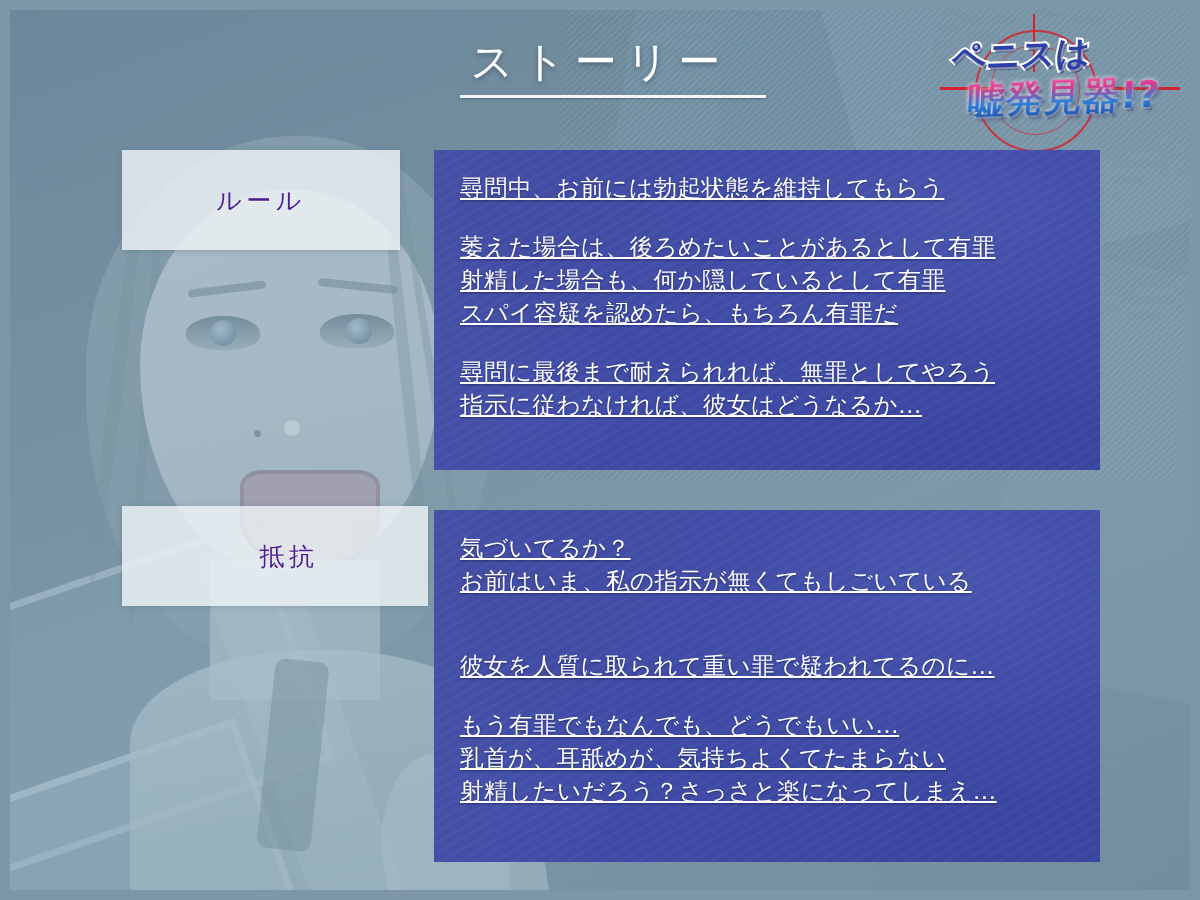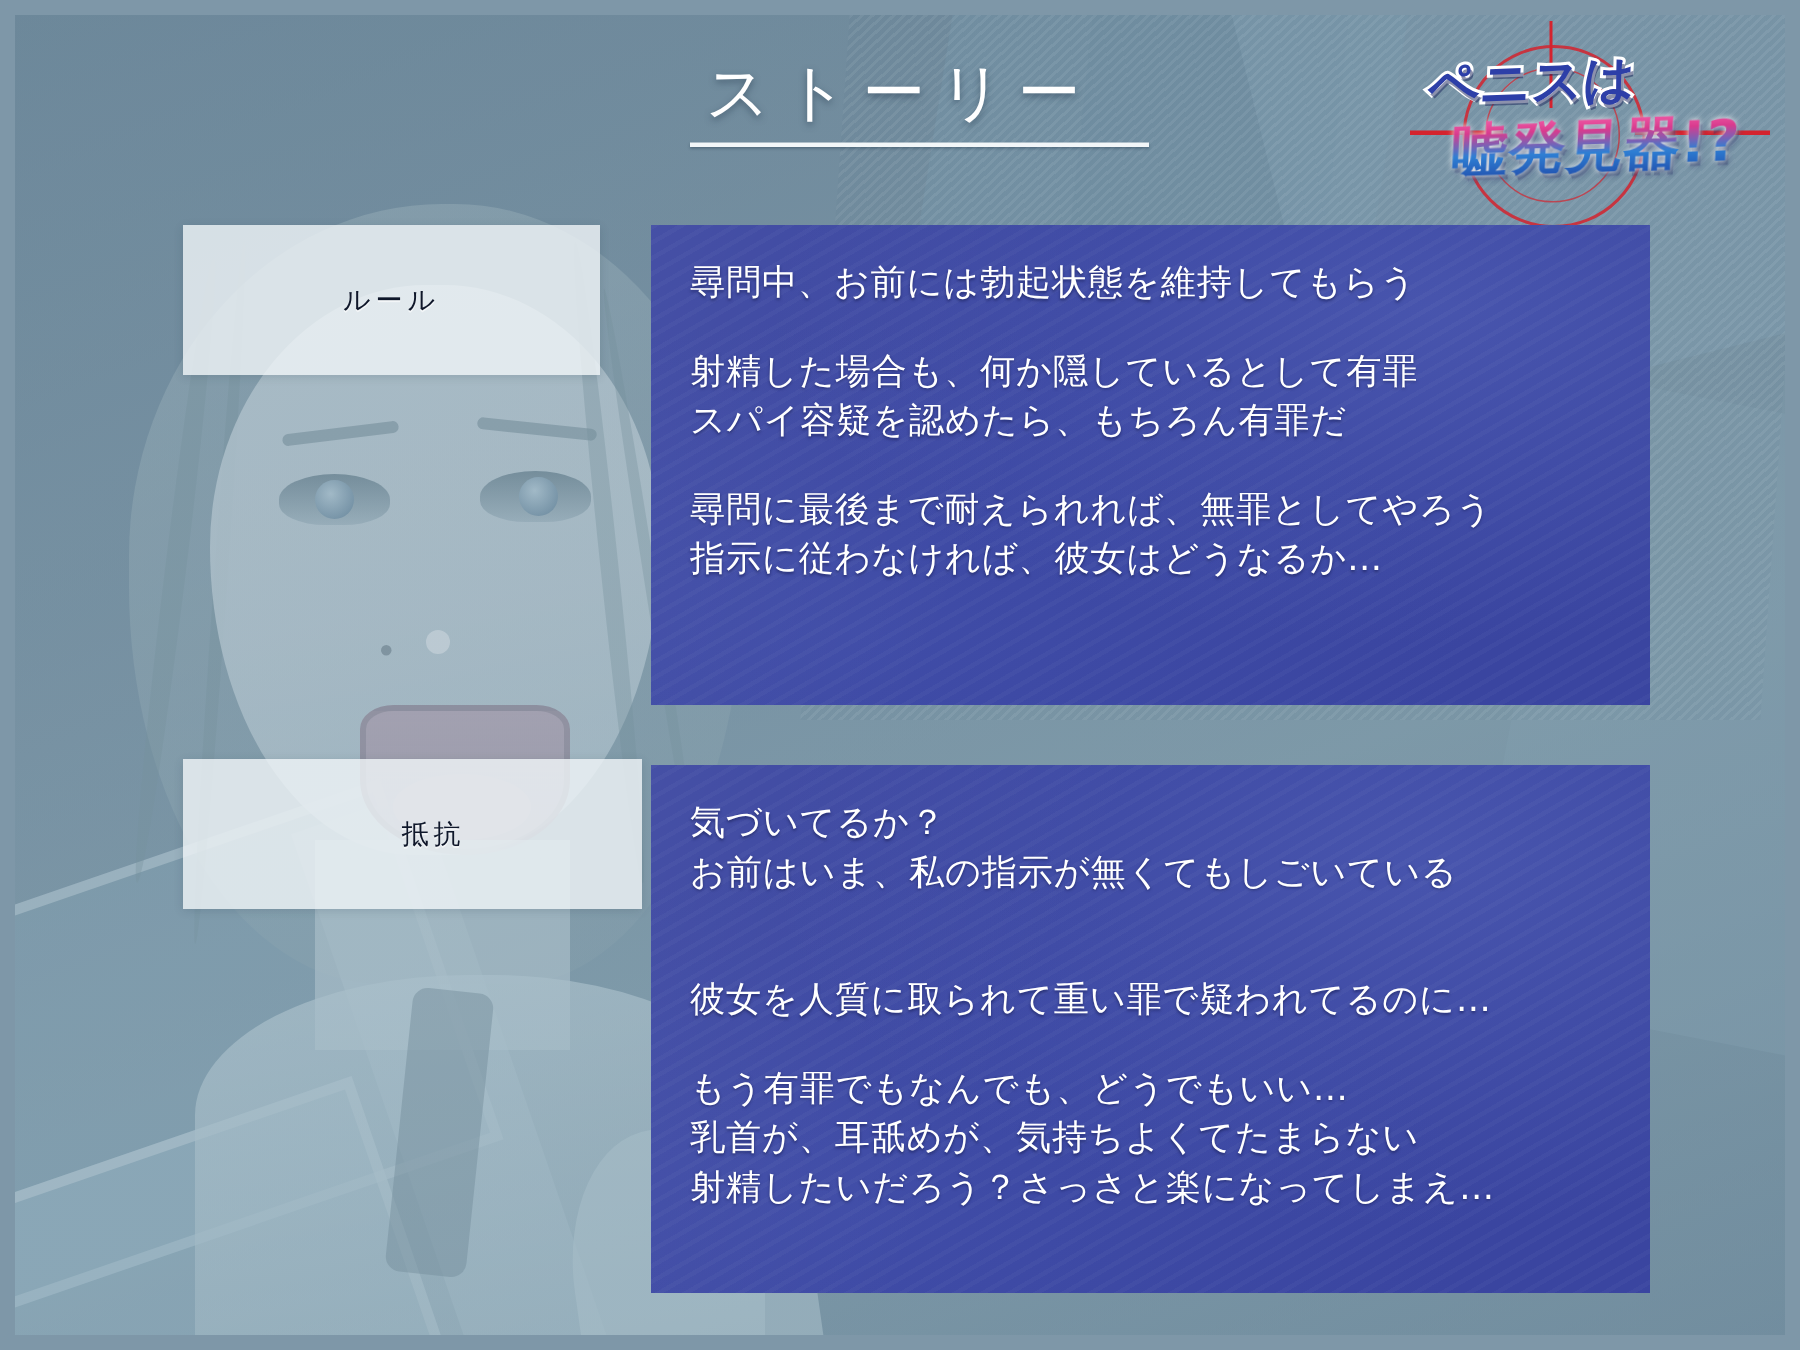--- a/index.html
+++ b/index.html
@@ -167,21 +167,21 @@
   }
 
   
   .label-box{
     position:absolute;left:122px;width:278px;height:100px;
     background:rgba(240,245,247,.80);
     display:flex;align-items:center;justify-content:center;
     box-shadow:0 1px 6px rgba(40,60,80,.18);
   }
   .label-box .label-text{
-    font-size:18px;letter-spacing:.18em;color:#0f172a;font-weight:500;
+    font-size:25px;letter-spacing:.18em;color:#4c1d95;font-weight:500;
     text-shadow:0 1px 0 rgba(255,255,255,.6);
   }
   #label-rule{top:150px;}
   #label-resist{top:506px;padding-left:28px;}
 
   
   .text-panel{
     position:absolute;left:434px;width:666px;
     background:#3a45a0;
     color:#ffffff;
@@ -191,21 +191,21 @@
   }
   .text-panel::before{
     content:"";position:absolute;inset:0;
     background:
       linear-gradient(115deg,rgba(255,255,255,.06) 0%,rgba(255,255,255,0) 40%),
       repeating-linear-gradient(150deg,rgba(255,255,255,.028) 0 3px,rgba(0,0,0,0) 3px 9px),
       radial-gradient(ellipse at 78% 18%,rgba(120,140,220,.22),rgba(0,0,0,0) 60%),
       radial-gradient(ellipse at 20% 85%,rgba(90,110,200,.18),rgba(0,0,0,0) 55%);
     pointer-events:none;
   }
-  .panel-body{position:relative;z-index:1;}
+  .panel-body{position:relative;z-index:1;text-decoration:underline;}
   .panel-line{
     font-size:23.5px;line-height:33px;letter-spacing:.02em;
     white-space:pre-wrap;
     text-shadow:0 1px 2px rgba(15,20,70,.55);
   }
   .panel-gap{height:26px;}
   #panel-rule{top:150px;height:320px;}
   #panel-resist{top:510px;height:352px;}
 </style>
 </head>
@@ -267,20 +267,21 @@
   </div>
 
   <div class="label-box" id="label-rule">
     <span class="label-text">ルール</span>
   </div>
 
   <div class="text-panel" id="panel-rule">
     <div class="panel-body">
       <div class="panel-line">尋問中、お前には勃起状態を維持してもらう</div>
       <div class="panel-gap"></div>
+      <div class="panel-line">萎えた場合は、後ろめたいことがあるとして有罪</div>
       <div class="panel-line">射精した場合も、何か隠しているとして有罪</div>
       <div class="panel-line">スパイ容疑を認めたら、もちろん有罪だ</div>
       <div class="panel-gap"></div>
       <div class="panel-line">尋問に最後まで耐えられれば、無罪としてやろう</div>
       <div class="panel-line">指示に従わなければ、彼女はどうなるか…</div>
     </div>
   </div>
 
   <div class="label-box" id="label-resist">
     <span class="label-text">抵抗</span>

